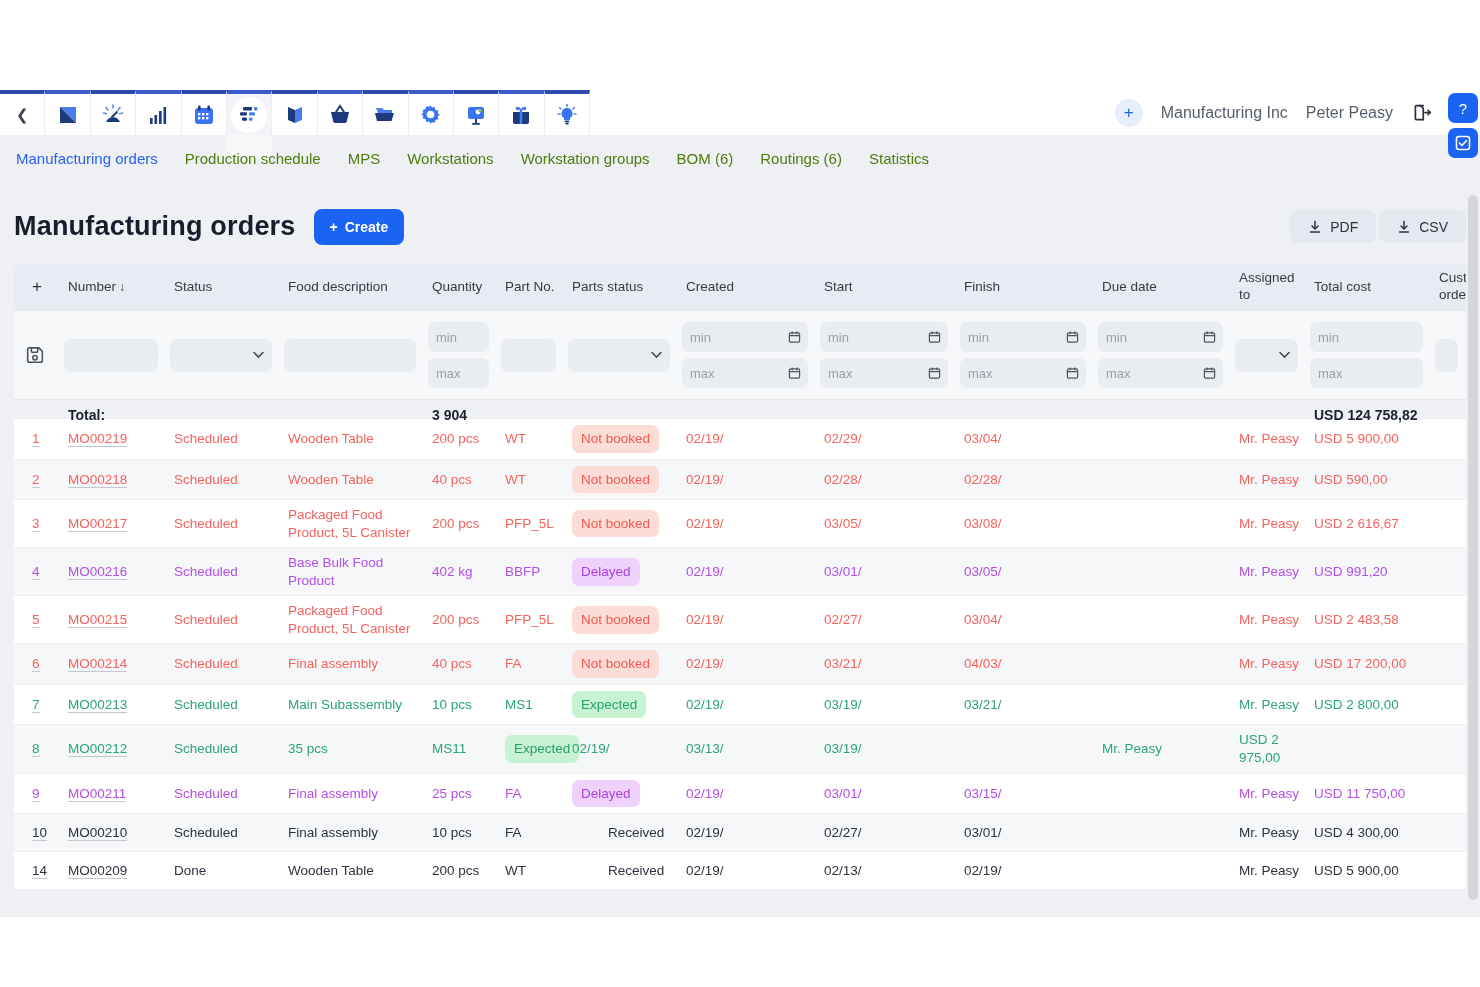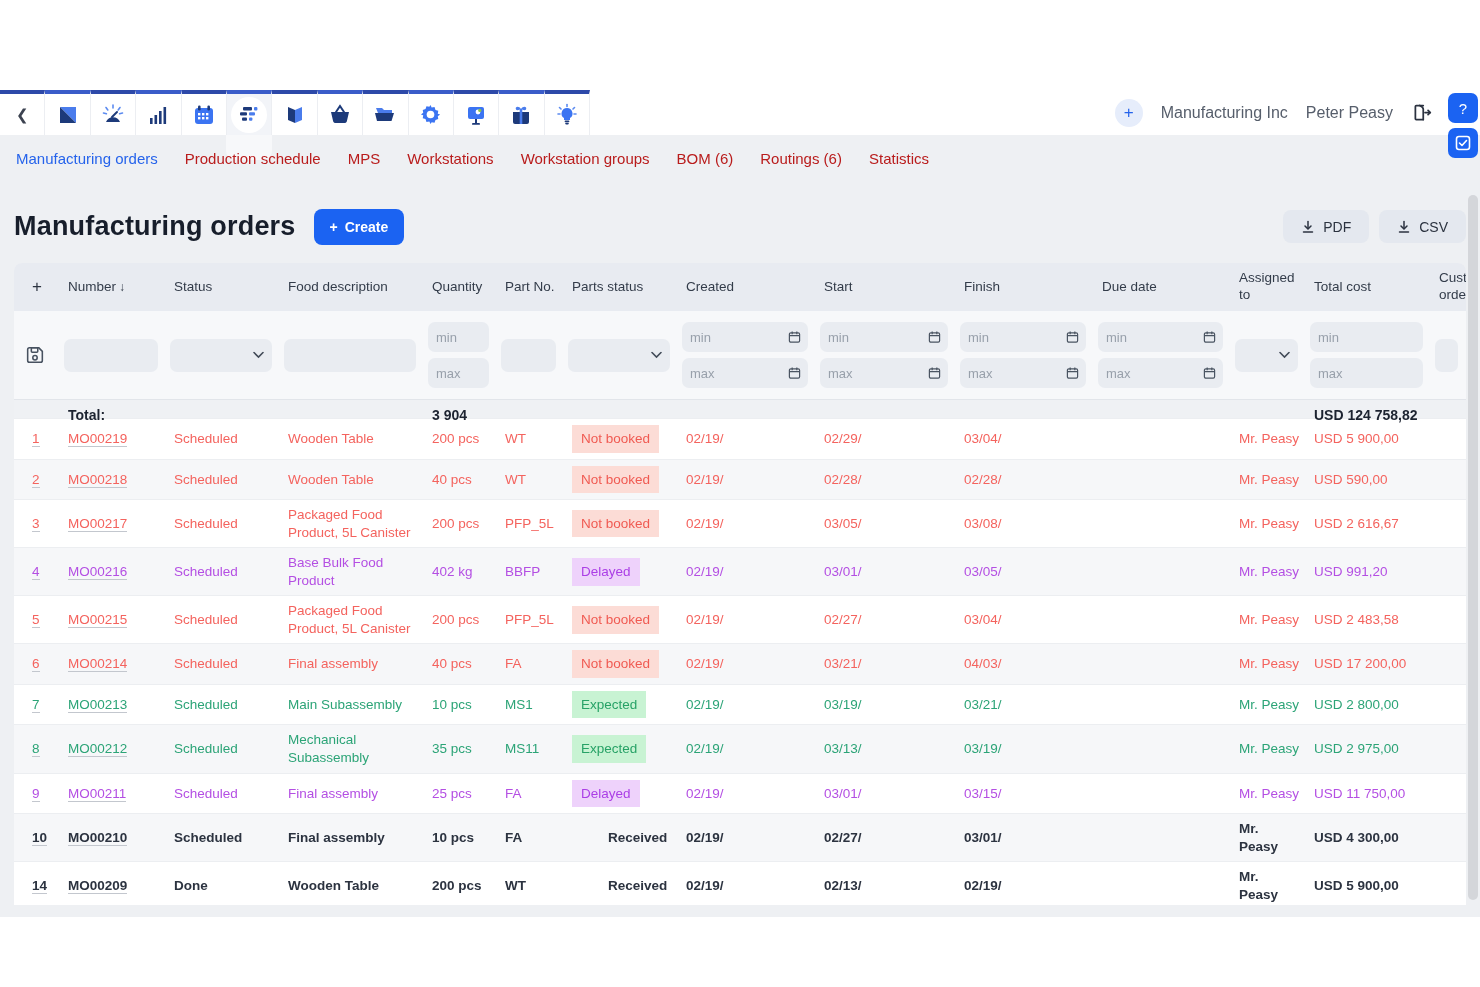--- a/index.html
+++ b/index.html
@@ -23,33 +23,33 @@
   .plus-circle { width:28px; height:28px; border-radius:50%; background:#e6edfb; color:#2563eb;
                  display:flex; align-items:center; justify-content:center; font-size:17px; }
   .company, .user { font-size:16px; color:#565e6b; }
   .corner-btn { position:absolute; width:30px; height:30px; background:#1b63f2; border-radius:7px;
                 display:flex; align-items:center; justify-content:center; color:#fff; font-size:15px; z-index:30; }
   .corner-help { right:2px; top:93px; }
   .corner-check { right:2px; top:128px; }
 
   
   .tabsrow { position:relative; height:47px; background:#eef0f3; display:flex; align-items:center; padding-left:16px; gap:27px; }
-  .tab { font-size:15px; color:#b91c1c; white-space:nowrap; position:relative; z-index:2; cursor:pointer; }
+  .tab { font-size:15px; color:#4d7c0f; white-space:nowrap; position:relative; z-index:2; cursor:pointer; }
   .tab.active { color:#2563eb; }
   .tab-protrusion { position:absolute; left:226px; top:0; width:46px; height:25px; background:#f7f8fa;
                     border-radius:0 0 9px 9px; z-index:1; }
 
   
   .content { position:relative; height:735px; background:#eef0f3; padding:0 14px; overflow:hidden; }
   .title-row { height:81px; display:flex; align-items:center; padding-top:8px; }
   .page-title { font-size:27px; font-weight:700; color:#171e2b; letter-spacing:0.2px; }
   .create-btn { margin-left:18px; height:36px; padding:0 16px; background:#1b63f2; color:#fff;
                 border:none; border-radius:8px; font-size:14px; font-weight:700;
                 display:flex; align-items:center; gap:7px; cursor:pointer; }
-  .export { margin-left:auto; display:flex; gap:10px; }
+  .export { margin-left:auto; display:flex; gap:3px; }
   .export-btn { height:33px; padding:0 18px; background:#e4e8ef; border:none; border-radius:8px;
                 color:#2c3340; font-size:14px; display:flex; align-items:center; gap:8px; cursor:pointer; }
 
   
   .table { --cols:46px 106px 114px 144px 73px 67px 114px 138px 140px 138px 137px 75px 125px minmax(0,1fr);
            height:642px; overflow:hidden; border-radius:8px 8px 0 0; }
   .thead, .filterrow, .totalrow, .tr { display:grid; grid-template-columns:var(--cols); }
   .thead { background:#e8ebf1; min-height:48px; align-items:center; border-radius:8px 8px 0 0; }
   .th { font-size:13.5px; color:#333c4a; padding:5px 6px 5px 8px; line-height:1.25; }
   .th-plus { font-size:17px; color:#2c3340; padding-left:18px; }
@@ -74,23 +74,23 @@
 
   .tbody .tr { min-height:38px; align-items:center; background:#ffffff; border-top:1px solid #eceef1; }
   .tbody .tr:nth-child(even) { background:#f6f7f9; }
   .td { font-size:13.5px; padding:6px 6px 6px 8px; line-height:1.3; }
   .rlink { text-decoration:none; color:inherit; border-bottom:1px solid #c3c7ce; cursor:pointer; }
   .c-idx { padding-left:18px; }
 
   .tr.tone-late   { color:#f4635e; }
   .tr.tone-delayed{ color:#b44fe3; }
   .tr.tone-expected{ color:#2ca477; }
-  .tr.tone-normal { color:#2c3340;font-weight:bold; }
-
-  .badge { display:inline-block; padding:5px 9px; border-radius:0; font-size:13.5px; white-space:nowrap; }
+  .tr.tone-normal { color:#2c3340; }
+
+  .badge { display:inline-block; padding:5px 9px; border-radius:7px; font-size:13.5px; white-space:nowrap; }
   .badge-red    { background:#fcdcd6; color:#f05a52; }
   .badge-purple { background:#eed2fb; color:#ab3ee6; }
   .badge-green  { background:#c8f3d3; color:#27a266;text-align:right; }
   .badge-plain  { padding:0; background:transparent;margin-left:36px; }
   .vscroll { position:absolute; right:2px; top:195px; width:10px; height:705px; background:#d4d6da; border-radius:5px; }
 
   .bottom-white { height:70px; background:#ffffff; }
 
   svg { display:block; }
 </style>
@@ -593,21 +593,20 @@
     <div class="td">03/21/</div>
     <div class="td"></div>
     <div class="td">Mr. Peasy</div>
     <div class="td">USD 2 800,00</div>
     <div class="td"></div>
   </div>
         <div class="tr tone-expected">
     <div class="td c-idx"><span class="rlink">8</span></div>
     <div class="td"><span class="rlink">MO00212</span></div>
     <div class="td">Scheduled</div>
-    <div class="td">Mechanical Subassembly</div>
     <div class="td">35 pcs</div>
     <div class="td">MS11</div>
     <div class="td"><span class="badge badge-green">Expected</span></div>
     <div class="td">02/19/</div>
     <div class="td">03/13/</div>
     <div class="td">03/19/</div>
     <div class="td"></div>
     <div class="td">Mr. Peasy</div>
     <div class="td">USD 2 975,00</div>
     <div class="td"></div>

